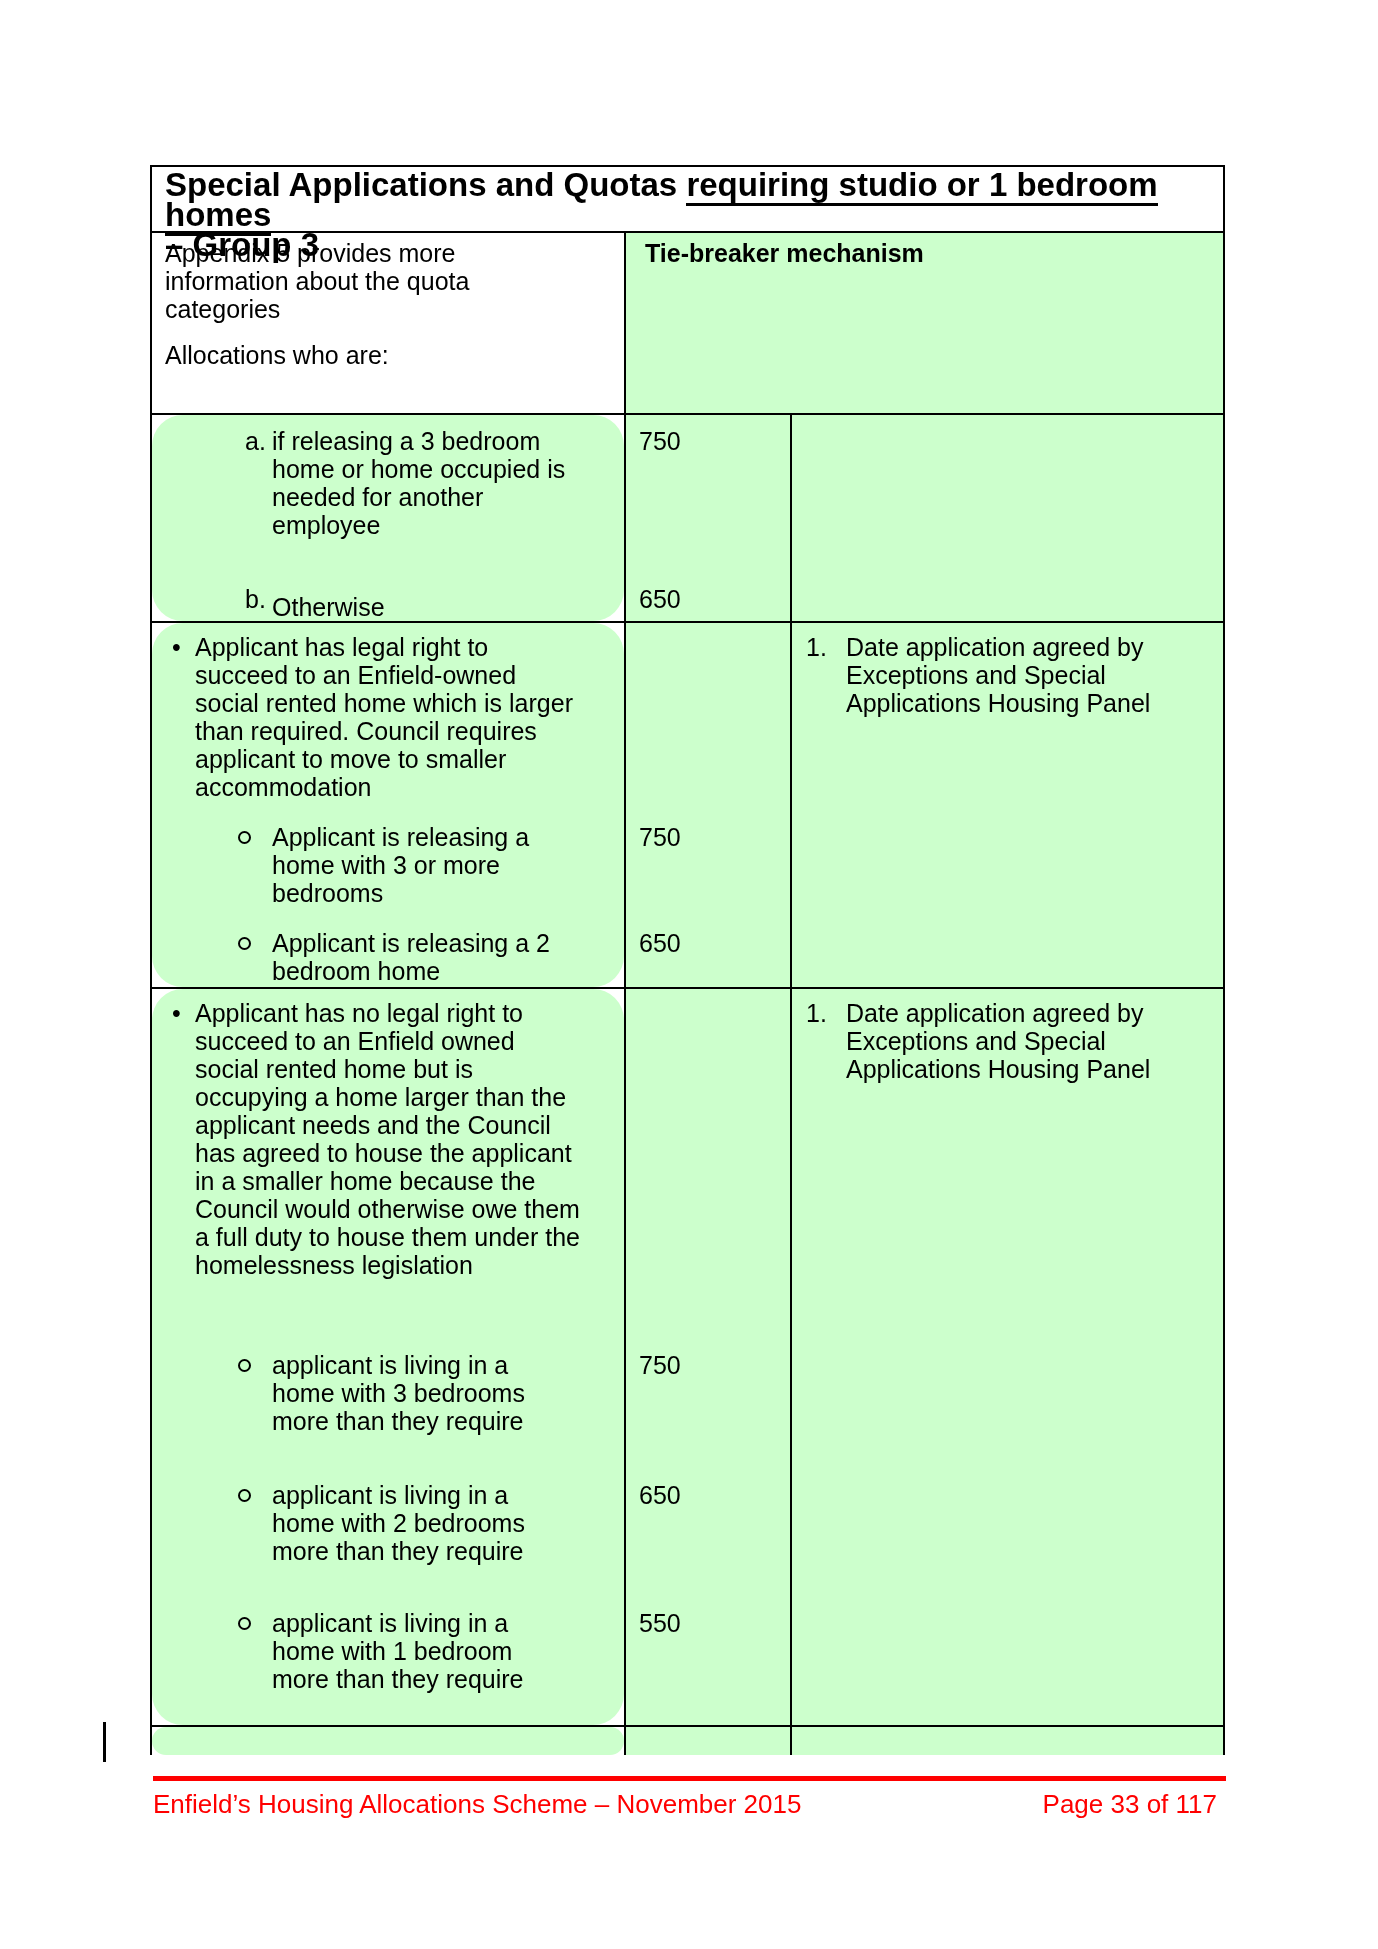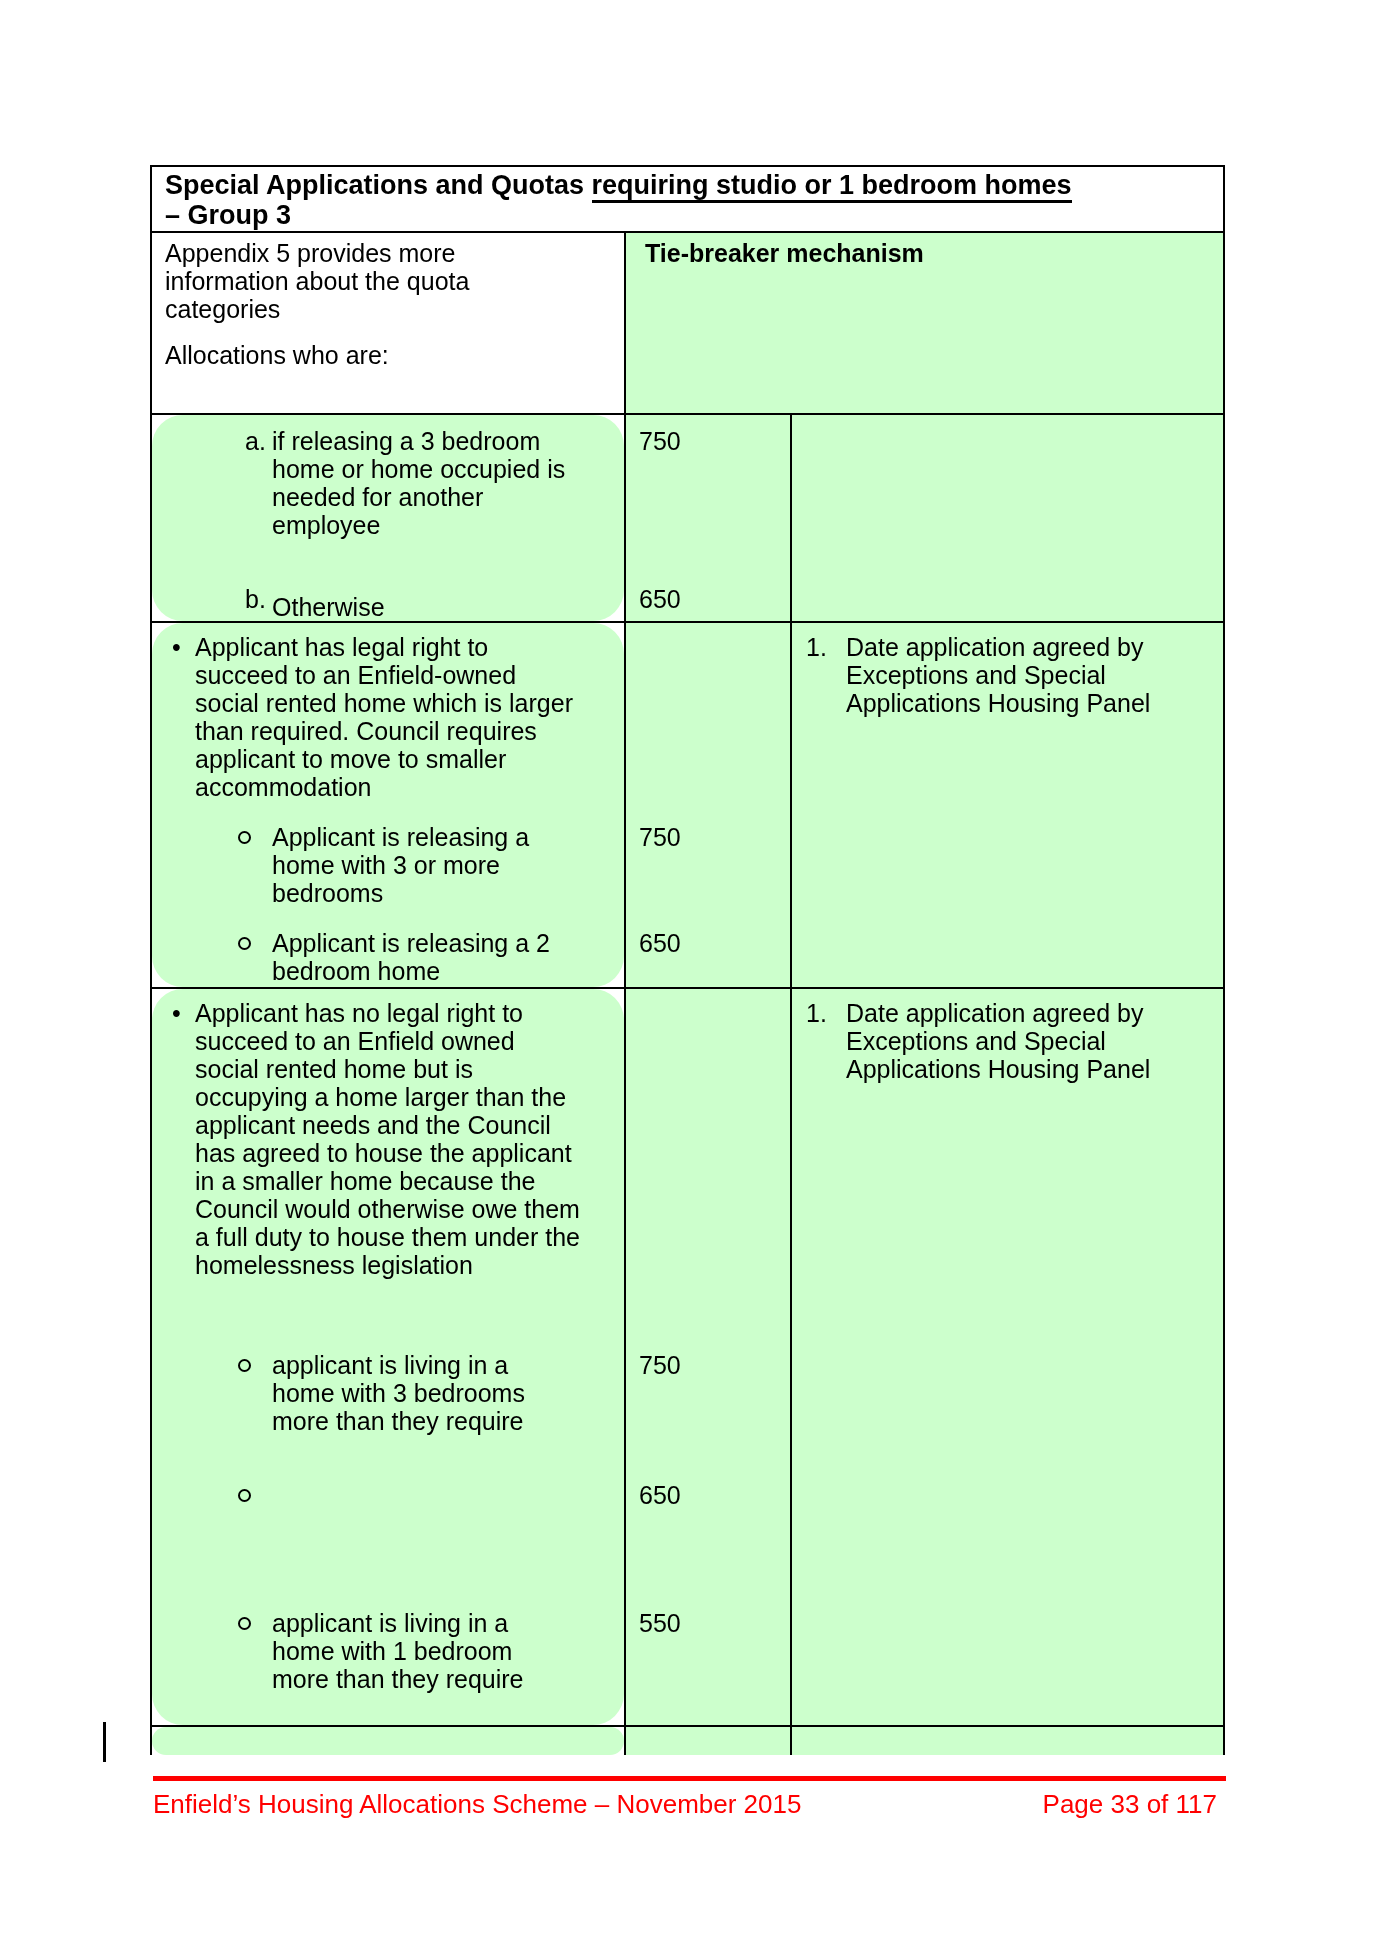--- a/index.html
+++ b/index.html
@@ -13,21 +13,21 @@
     position:absolute; left:150px; top:165px; width:1075px;
     border:2px solid #000; border-bottom:0; background:#fff;
   }
   .row { display:flex; border-top:2px solid #000; position:relative; }
   .row.first { border-top:0; }
   .c1 { width:472px; position:relative;border-radius:31px; }
   .c2 { width:166px; border-left:2px solid #000; position:relative; }
   .c3 { flex:1; border-left:2px solid #000; position:relative; }
   .green { background:#ccffcc; }
   .bold { font-weight:bold; }
-  .title-row { height:64px; padding:3px 10px 0 13px; font-weight:bold; font-size:27px; line-height:30px; }
+  .title-row { height:64px; padding:3px 10px 0 13px; font-weight:bold; font-size:33px; line-height:30px; }
   .u { border-bottom:3px solid #000; }
   .h-header { height:182px; }
   .h-quota { height:208px; }
   .h-legal { height:366px; }
   .h-nolegal { height:738px; }
   .h-partial { height:30px; }
   .abs { position:absolute; }
   .pts { position:absolute; left:13px;text-align:center; }
   .mk { position:absolute; }
   .circ {
@@ -103,20 +103,21 @@
     </div>
   </div>
 
   <div class="row h-nolegal">
     <div class="c1 green">
       <span class="bullet-glyph" style="top:10px;">•</span>
       <div class="para" style="top:10px; width:385px;">Applicant has no legal right to succeed to an Enfield owned social rented home but is occupying a home larger than the applicant needs and the Council has agreed to house the applicant in a smaller home because the Council would otherwise owe them a full duty to house them under the homelessness legislation</div>
       <span class="circ" style="left:86px; top:370px;"></span>
       <div class="sub-text" style="top:362px; width:300px;">applicant is living in a home with 3 bedrooms more than they require</div>
       <span class="circ" style="left:86px; top:500px;"></span>
+      <div class="sub-text" style="top:492px; width:300px;">applicant is living in a home with 2 bedrooms more than they require</div>
       <span class="circ" style="left:86px; top:628px;"></span>
       <div class="sub-text" style="top:620px; width:300px;">applicant is living in a home with 1 bedroom more than they require</div>
     </div>
     <div class="c2 green">
       <span class="pts" style="top:362px;">750</span>
       <span class="pts" style="top:492px;">650</span>
       <span class="pts" style="top:620px;">550</span>
     </div>
     <div class="c3 green">
       <span class="tb-mark">1.</span>

